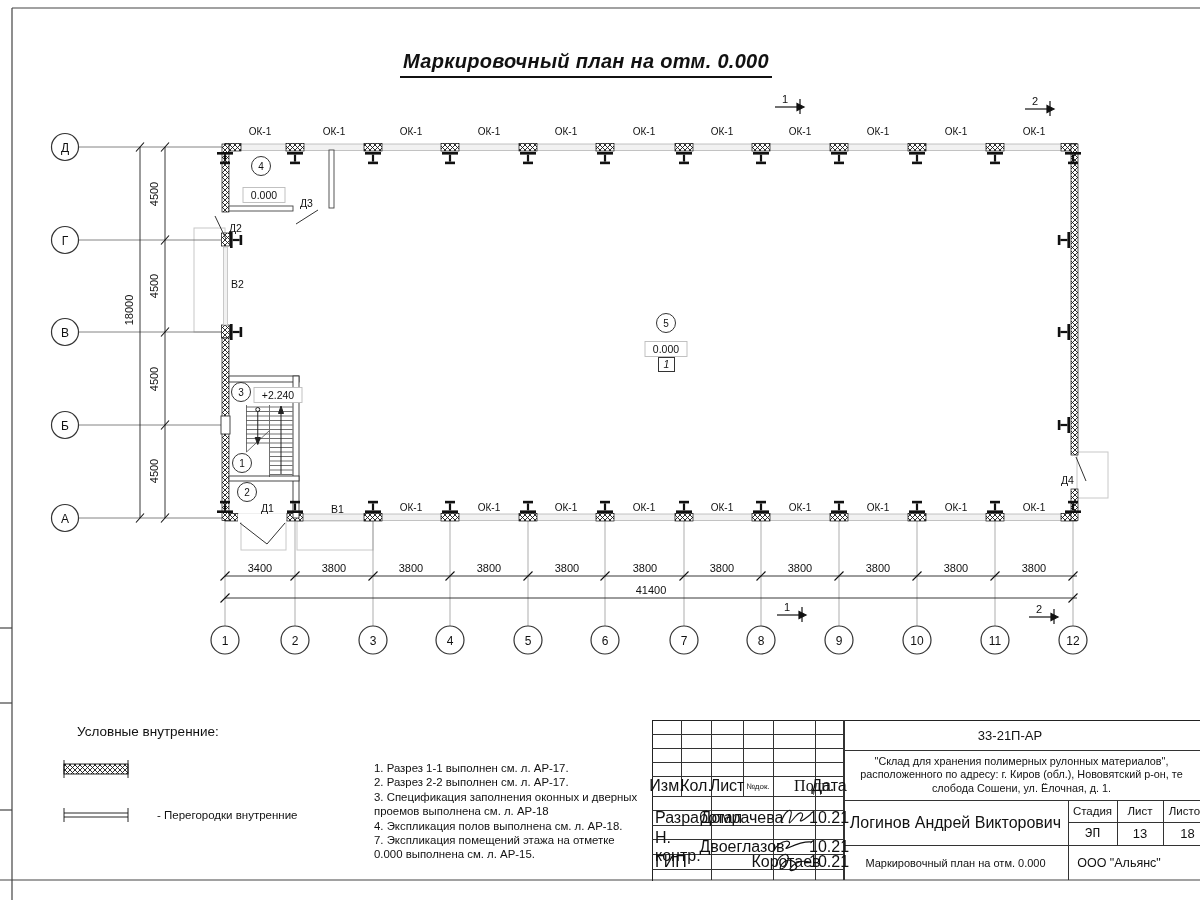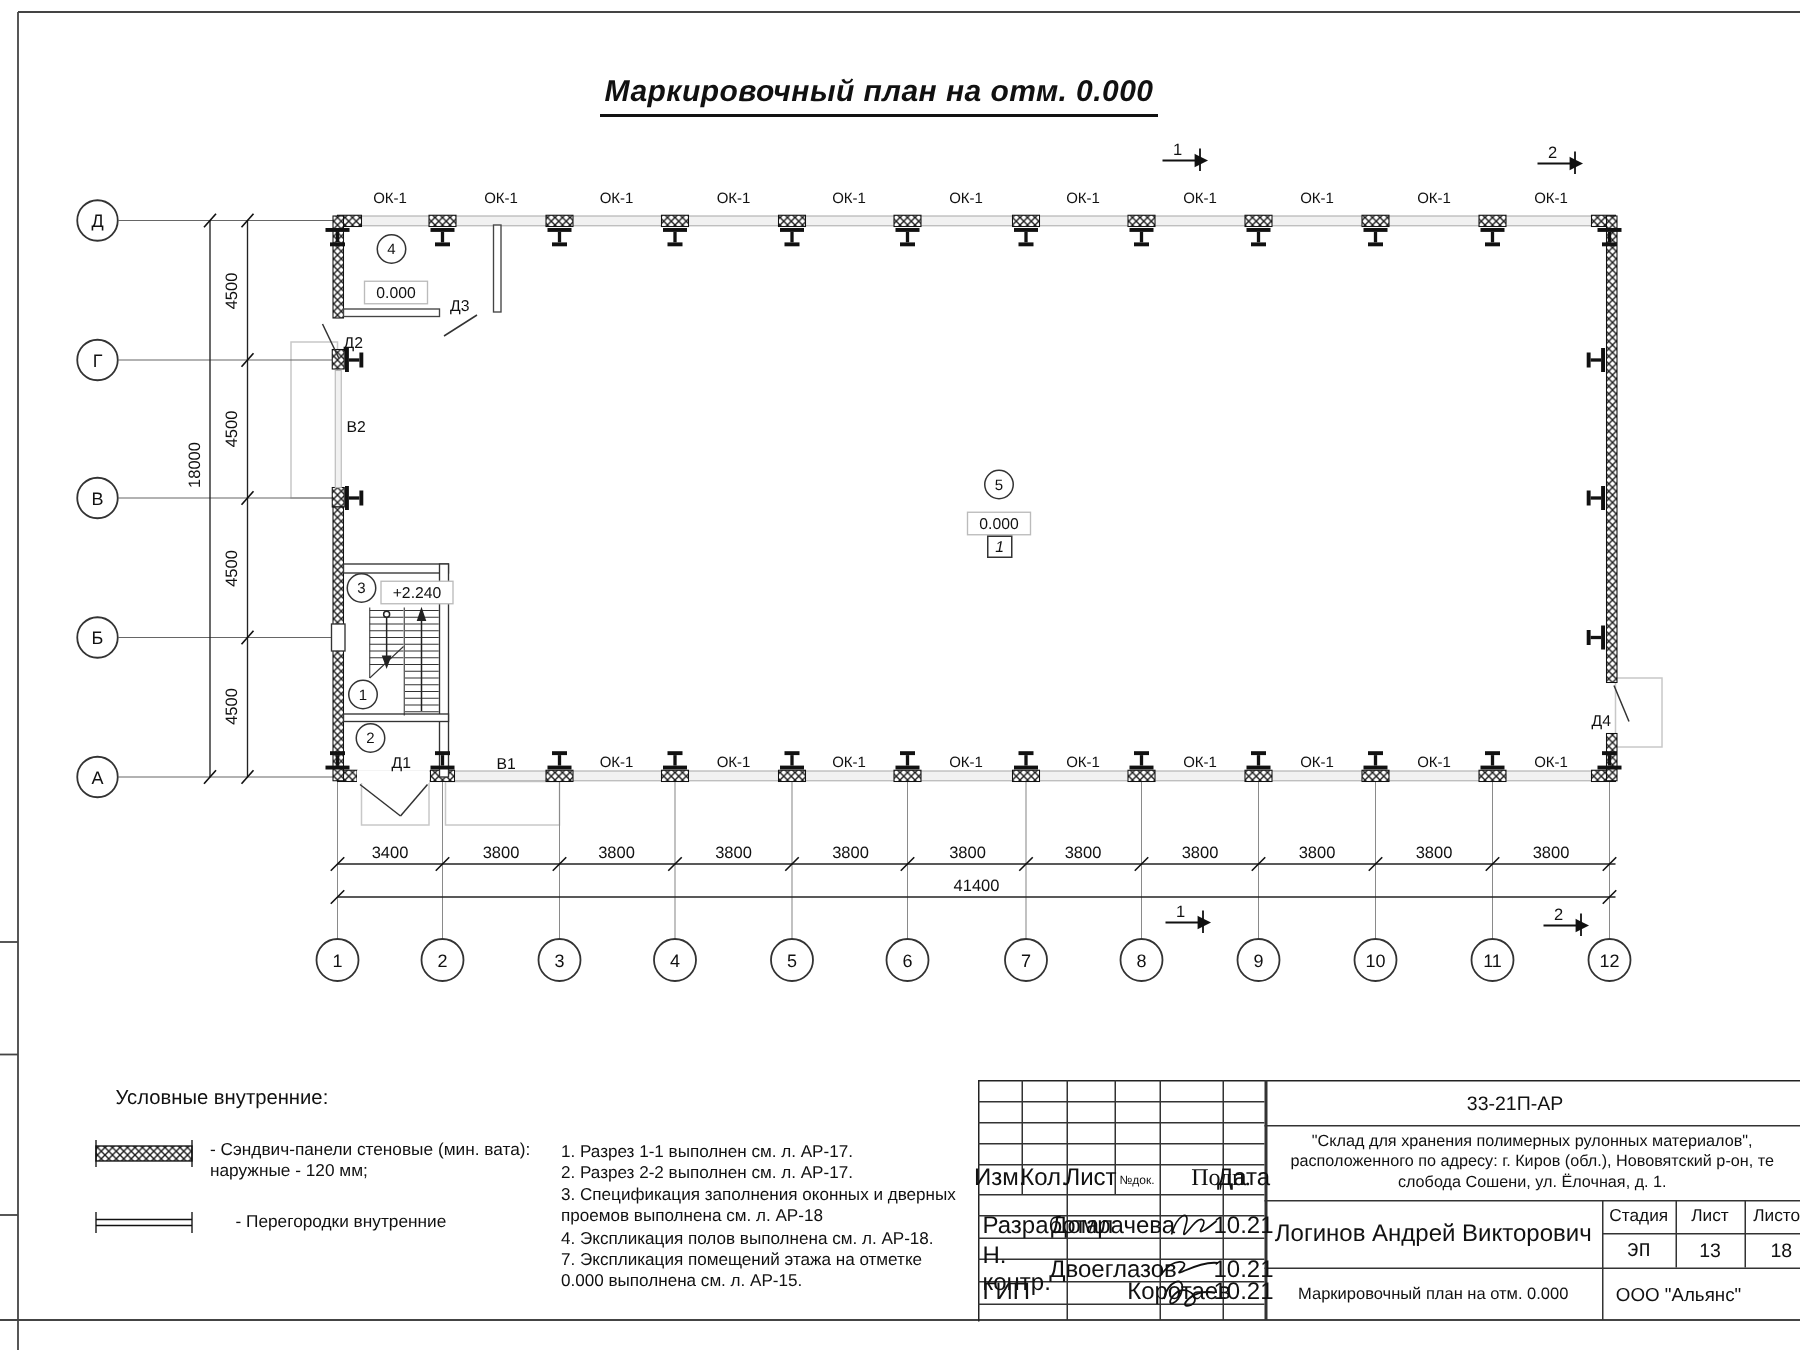--- a/index.html
+++ b/index.html
@@ -386,24 +386,20 @@
 </svg>
 
 <div id="main-title">Маркировочный план на отм. 0.000</div>
 
 <div id="legend-heading">Условные внутренние:</div>
 <svg class="abs" style="left:60px;top:760px;" width="76" height="18">
   <rect x="4" y="4" width="64" height="10" fill="url(#xh)" stroke="#111" stroke-width="0.9"></rect>
   <line x1="4" y1="0" x2="4" y2="18" stroke="#111" stroke-width="0.9"></line>
   <line x1="68" y1="0" x2="68" y2="18" stroke="#111" stroke-width="0.9"></line>
 </svg>
-<div class="legend-text" style="left:140px;top:760px;">
-  <div>- Сэндвич-панели стеновые (мин. вата):</div>
-  <div>наружные - 120 мм;</div>
-</div>
 <svg class="abs" style="left:60px;top:806px;" width="76" height="18">
   <line x1="4" y1="7" x2="68" y2="7" stroke="#111" stroke-width="0.9"></line>
   <line x1="4" y1="11" x2="68" y2="11" stroke="#111" stroke-width="0.9"></line>
   <line x1="4" y1="2" x2="4" y2="16" stroke="#111" stroke-width="0.9"></line>
   <line x1="68" y1="2" x2="68" y2="16" stroke="#111" stroke-width="0.9"></line>
 </svg>
 <div class="legend-text" style="left:157px;top:808px;">- Перегородки внутренние</div>
 
 <div id="notes">
   <div>1. Разрез 1-1 выполнен см. л. АР-17.</div>

